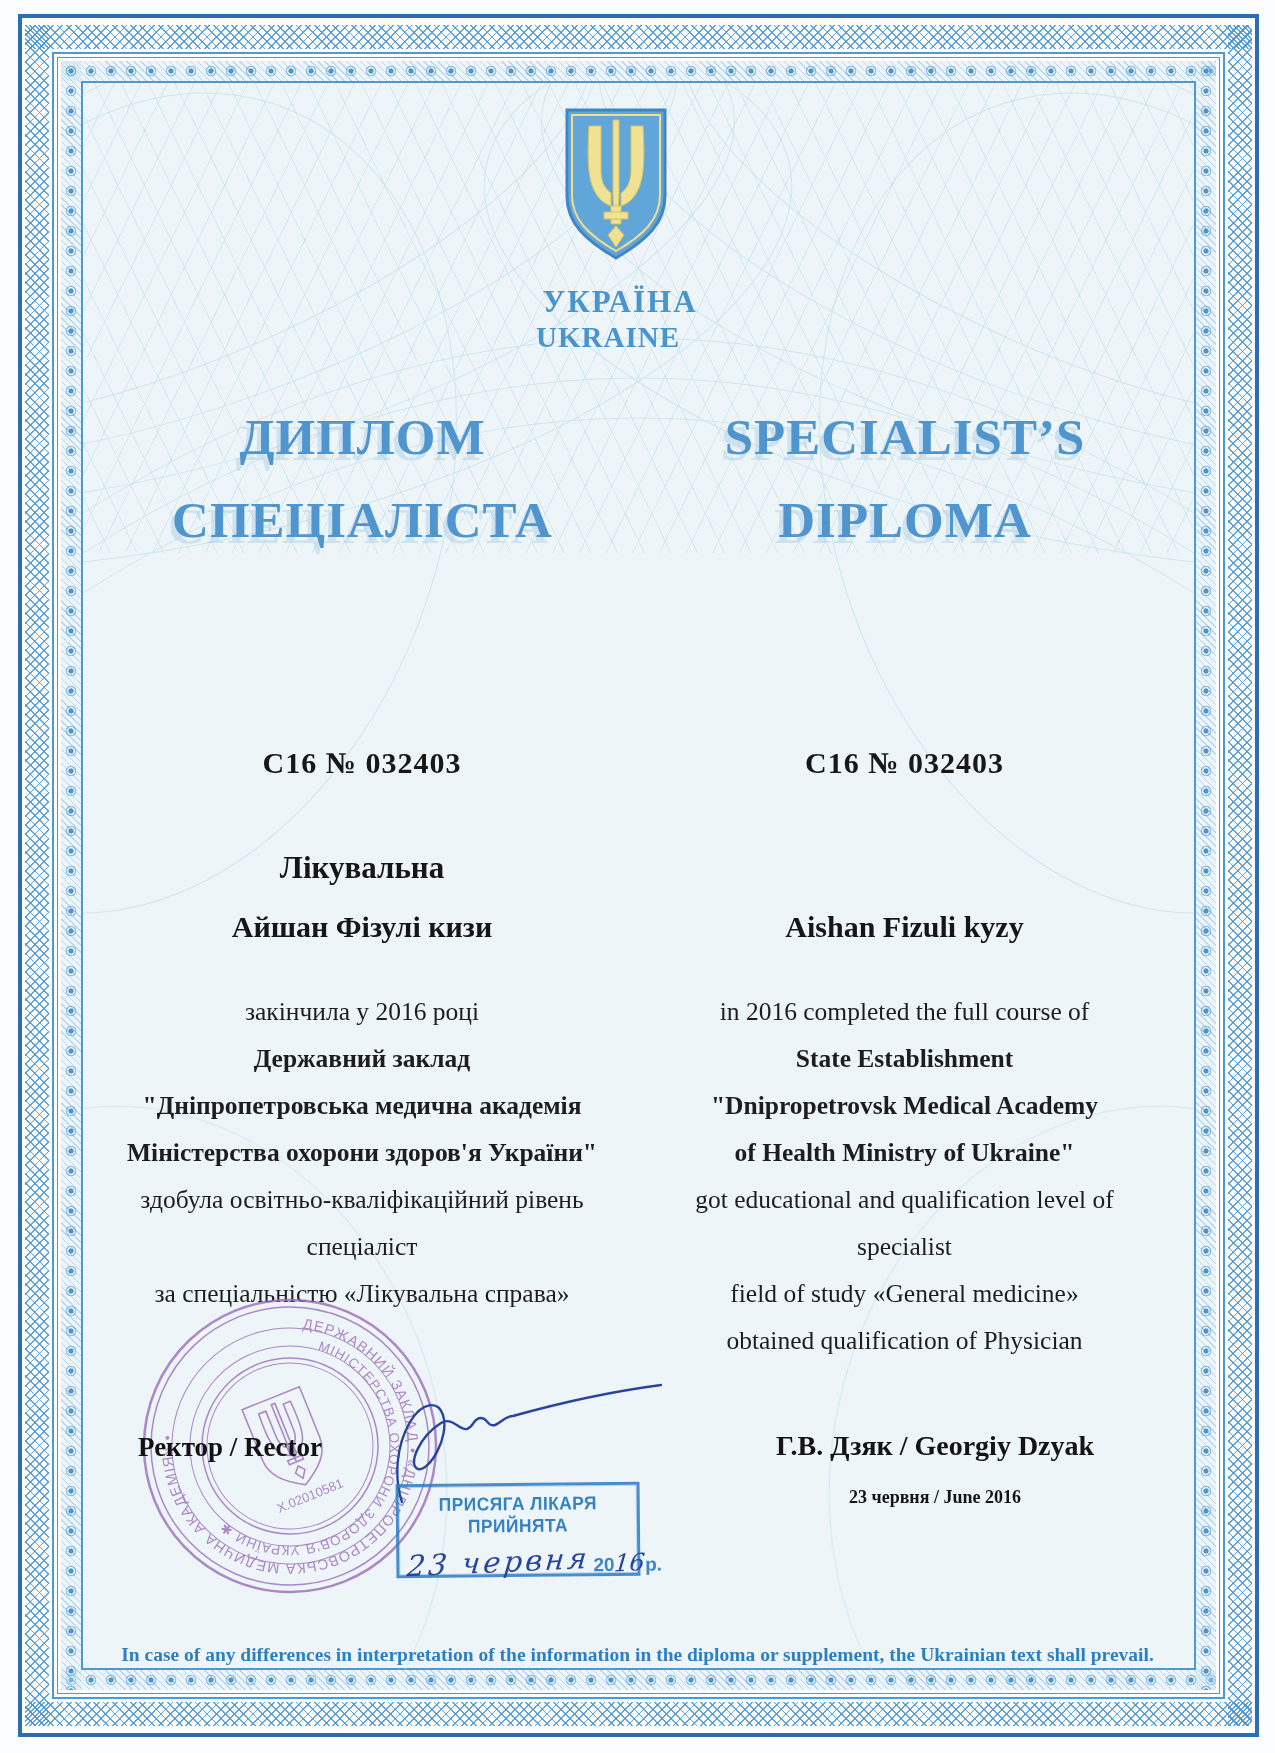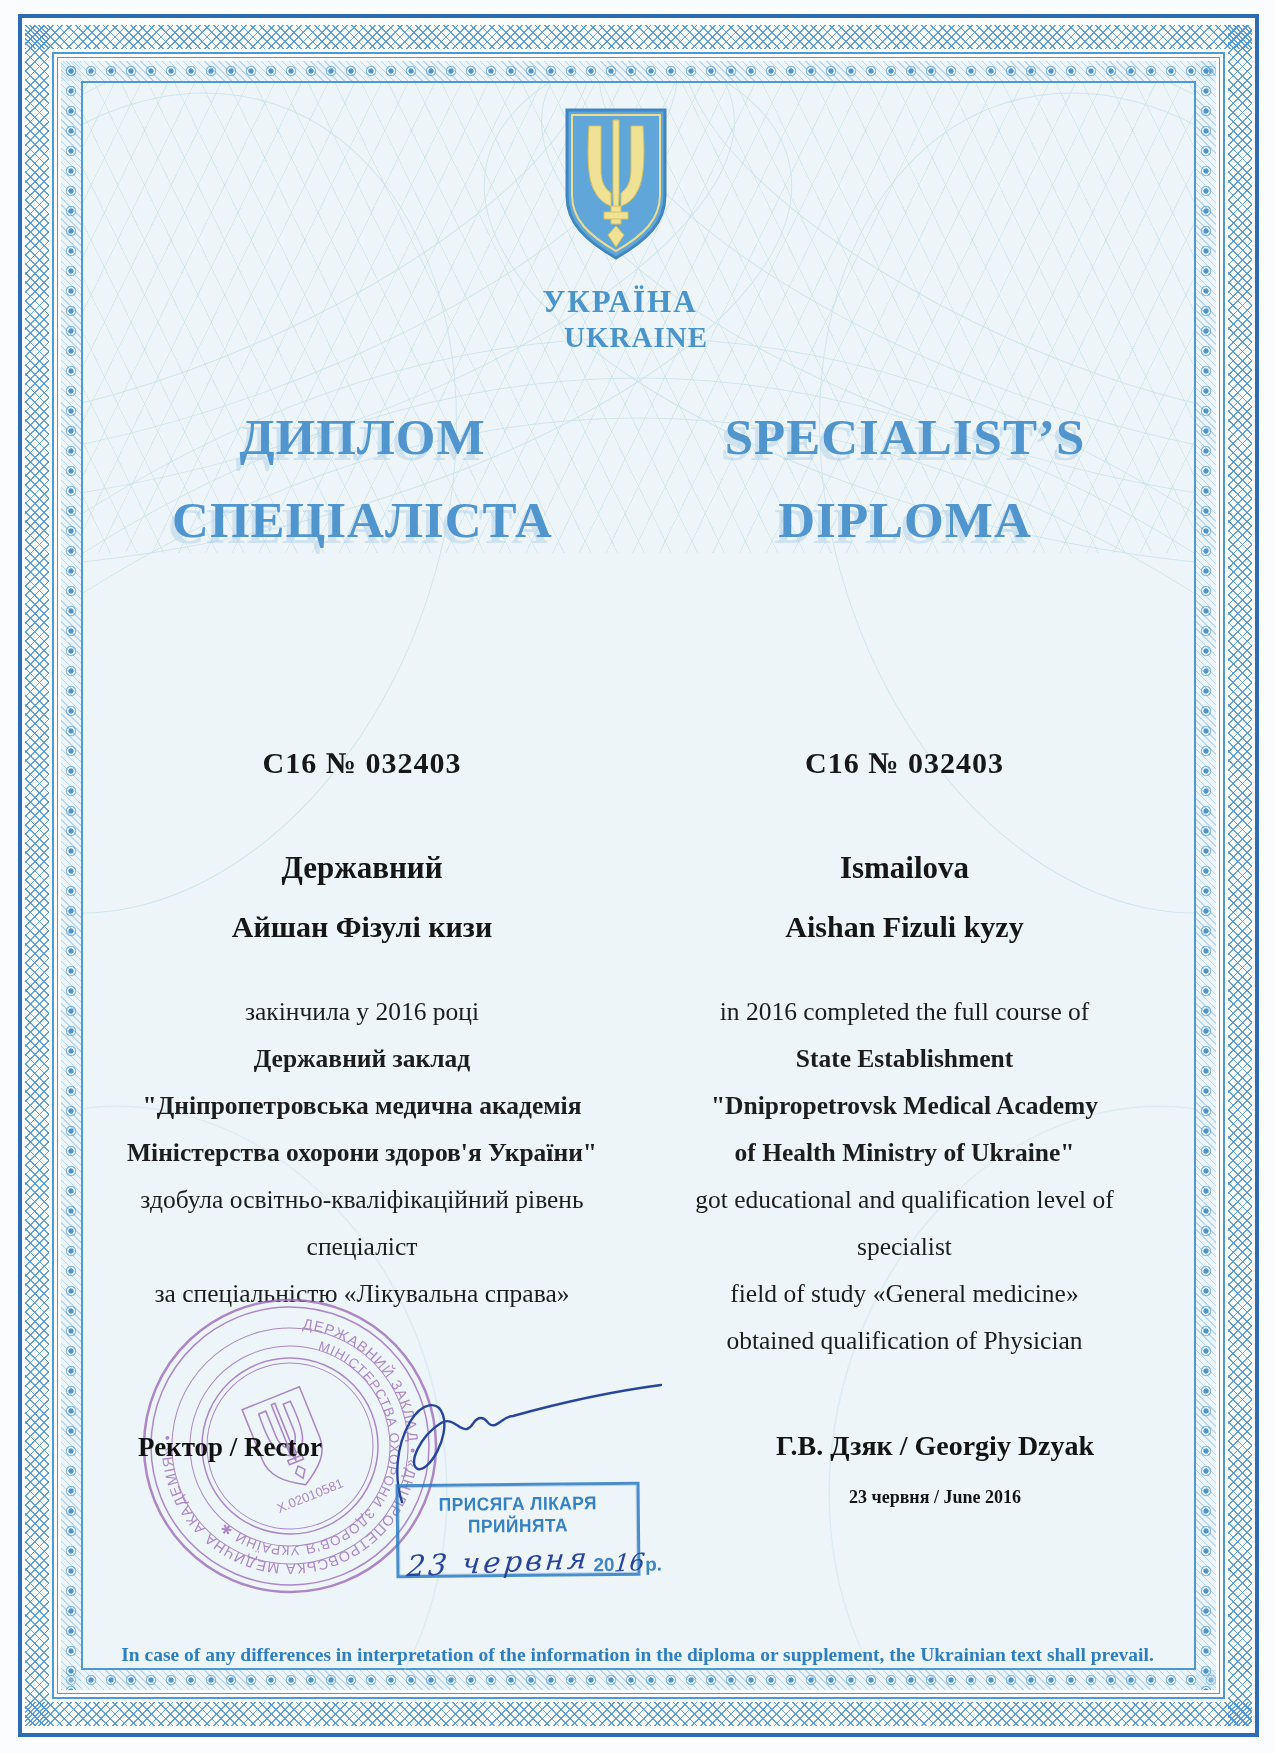--- a/index.html
+++ b/index.html
@@ -31,21 +31,21 @@
   
   .net{position:absolute;top:83px;left:83px;right:81px;height:470px;opacity:.75;background-image:
       repeating-linear-gradient(64deg, rgba(151,203,222,.35) 0 1px, transparent 1px 24px),
       repeating-linear-gradient(-64deg, rgba(151,203,222,.35) 0 1px, transparent 1px 24px);}
   svg.gbg{position:absolute;top:83px;left:83px;}
 
   
   .abs{position:absolute;}
   .ctr{text-align:center;}
   .country-uk{left:400px;top:284px;width:440px;font-size:31px;font-weight:bold;color:#4a94cc;letter-spacing:2px;}
-  .country-en{left:416px;top:321px;width:440px;font-size:29px;font-weight:bold;color:#4a94cc;letter-spacing:1px;}
+  .country-en{left:388px;top:321px;width:440px;font-size:29px;font-weight:bold;color:#4a94cc;letter-spacing:1px;}
   .big-title{font-size:51px;font-weight:bold;color:#5095cd;letter-spacing:1px;line-height:83px;
       text-shadow:-4px 6px 0 rgba(165,200,228,.42);}
   .title-l{left:110px;top:396px;width:505px;}
   .title-r{left:650px;top:396px;width:510px;}
   .col-l{left:112px;width:500px;}
   .col-r{left:652px;width:505px;}
   .dip-no{top:746px;font-size:30px;font-weight:bold;color:#181818;letter-spacing:1px;}
   .surname{top:850px;font-size:31px;font-weight:bold;color:#161616;}
   .given{top:910px;font-size:30px;font-weight:bold;color:#161616;}
   .body-block{top:988px;font-size:25.5px;color:#1d1d1d;line-height:47px;}
@@ -133,23 +133,22 @@
     <div>СПЕЦІАЛІСТА</div>
   </div>
   <div class="abs ctr big-title title-r">
     <div>SPECIALIST’S</div>
     <div>DIPLOMA</div>
   </div>
 
   <div class="abs ctr col-l dip-no">C16 № 032403</div>
   <div class="abs ctr col-r dip-no">C16 № 032403</div>
 
-  <div class="abs ctr col-l surname">Державний</div>
+  <div class="abs ctr col-l surname">Лікувальна</div>
   <div class="abs ctr col-l given">Айшан Фізулі кизи</div>
-  <div class="abs ctr col-r surname">Ismailova</div>
   <div class="abs ctr col-r given">Aishan Fizuli kyzy</div>
 
   <div class="abs ctr col-l body-block">
     <div>закінчила у 2016 році</div>
     <div class="bold">Державний заклад</div>
     <div class="bold">"Дніпропетровська медична академія</div>
     <div class="bold">Міністерства охорони здоров'я України"</div>
     <div>здобула освітньо-кваліфікаційний рівень</div>
     <div>спеціаліст</div>
     <div>за спеціальністю «Лікувальна справа»</div>

